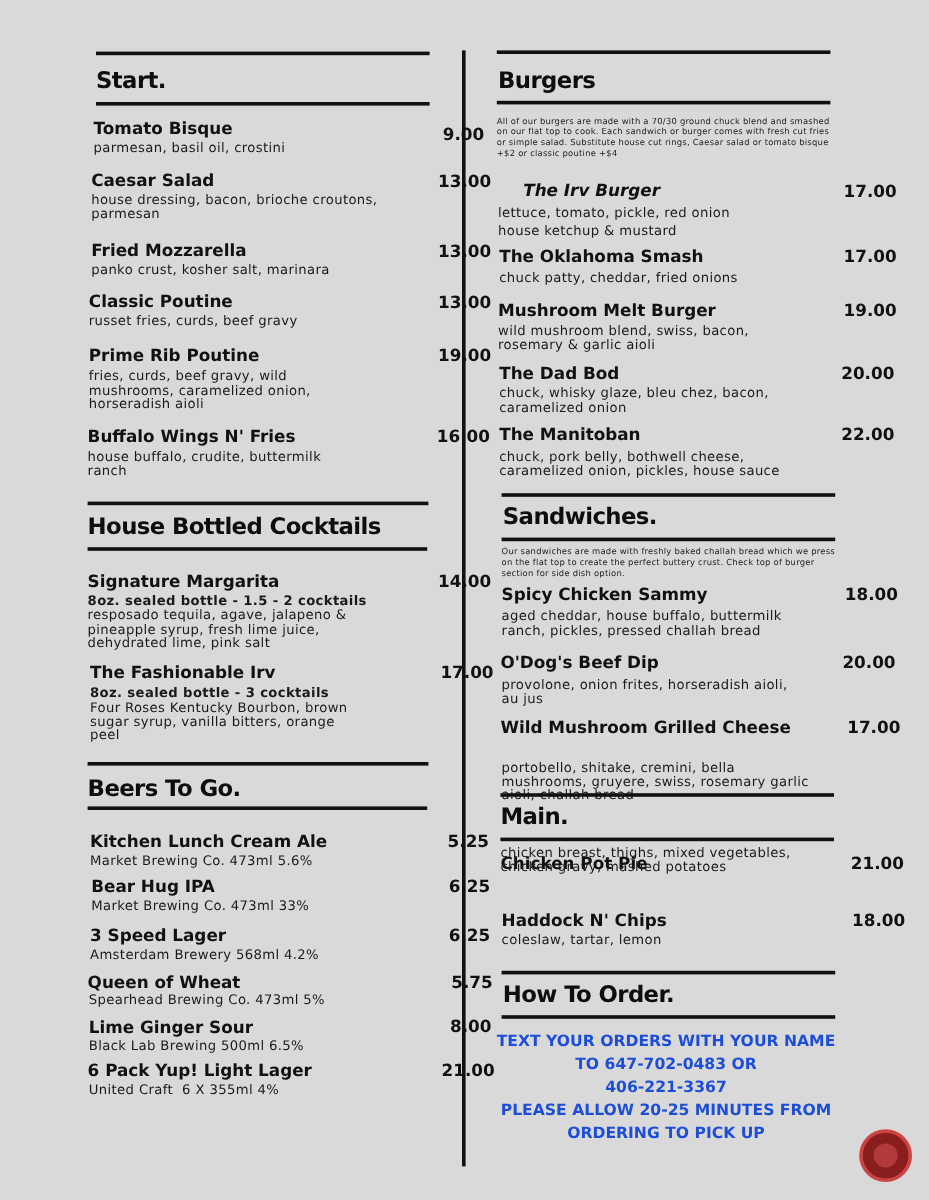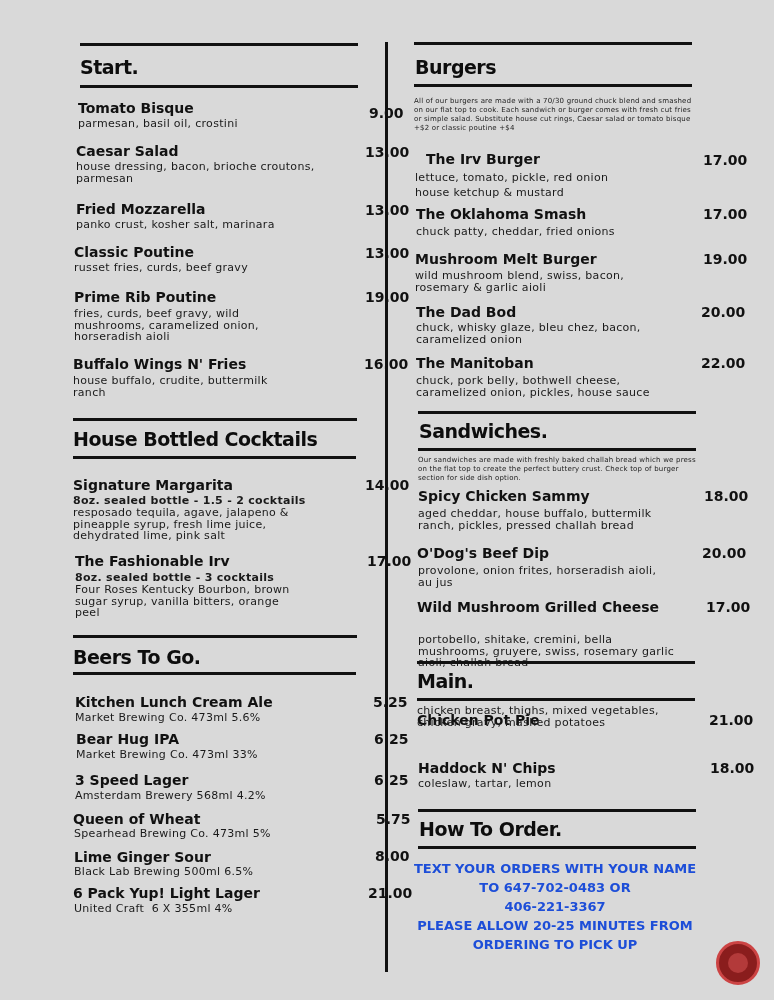--- a/index.html
+++ b/index.html
@@ -94,21 +94,21 @@
 
 <div class="name" style="left:73px; top:885px;">6 Pack Yup! Light Lager</div>
 <div class="price" style="left:323px; top:885px;">21.00</div>
 <div class="desc" style="left:74px; top:903px; width:250px; white-space:pre;">United Craft  6 X 355ml 4%</div>
 
 <div class="rule" style="left:414px; top:42px; width:278px;"></div>
 <div class="h" style="left:415px; top:56px;">Burgers</div>
 <div class="rule" style="left:414px; top:84px; width:278px;"></div>
 <div class="note" style="left:414px; top:97px; width:280px;">All of our burgers are made with a 70/30 ground chuck blend and smashed on our flat top to cook.  Each sandwich or burger comes with fresh cut fries or simple salad. Substitute house cut rings, Caesar salad or tomato bisque +$2 or classic poutine +$4</div>
 
-<div class="name" style="left:426px; top:151px;">The Irv Burger</div>
+<div class="name" style="left:436px; top:151px;font-style:italic;">The Irv Burger</div>
 <div class="price" style="left:658px; top:152px;">17.00</div>
 <div class="desc" style="left:415px; top:170px; width:205px; line-height:15px;">lettuce, tomato, pickle, red onion house ketchup &amp; mustard</div>
 
 <div class="name" style="left:416px; top:206px;">The Oklahoma Smash</div>
 <div class="price" style="left:658px; top:206px;">17.00</div>
 <div class="desc" style="left:416px; top:226px; width:250px;">chuck patty, cheddar, fried onions</div>
 
 <div class="name" style="left:415px; top:251px;">Mushroom Melt Burger</div>
 <div class="price" style="left:658px; top:251px;">19.00</div>
 <div class="desc" style="left:415px; top:270px; width:225px;">wild mushroom blend, swiss, bacon, rosemary &amp; garlic aioli</div>

